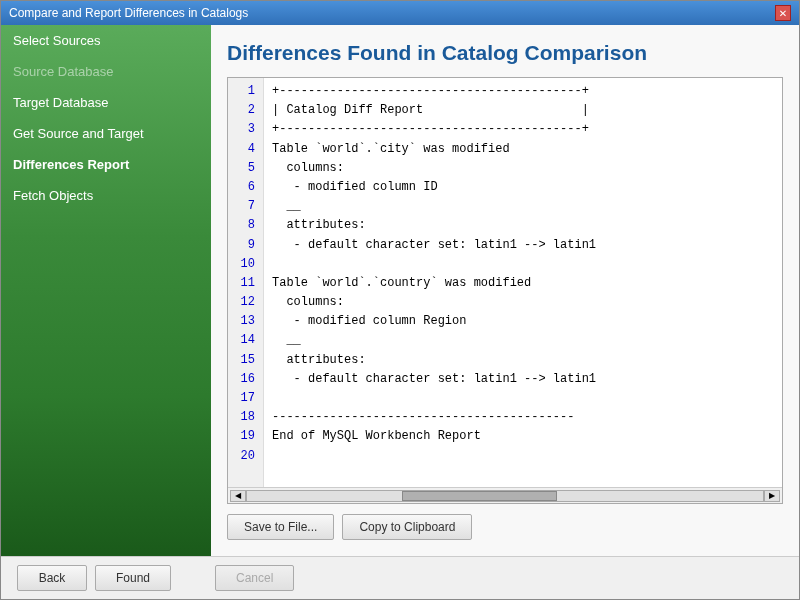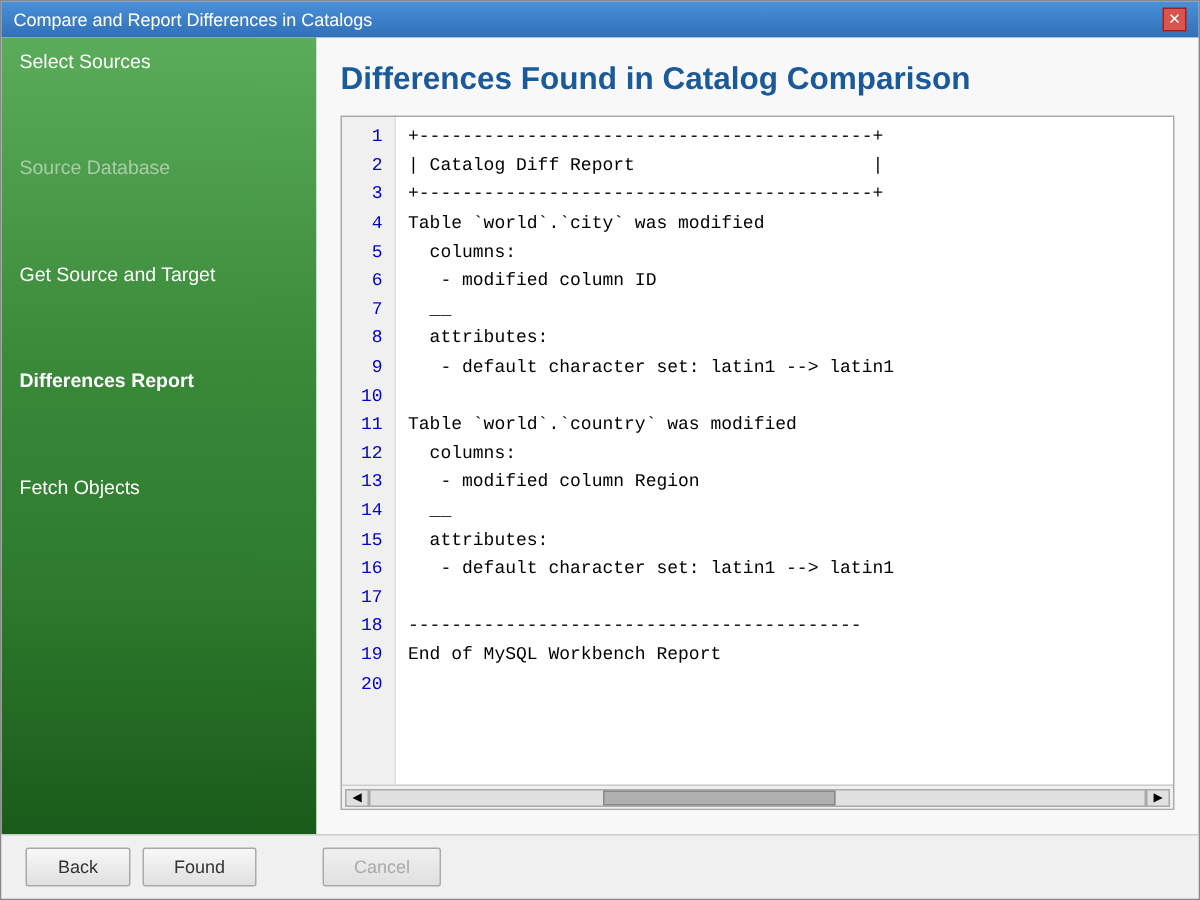--- a/index.html
+++ b/index.html
@@ -46,21 +46,20 @@
       flex: 1;
       overflow: hidden;
     }
     .sidebar {
       width: 210px;
       background: linear-gradient(to bottom, #5aab5a 0%, #3a8a3a 40%, #2d7a2d 70%, #1a5a1a 100%);
       display: flex;
       flex-direction: column;
       padding: 0;
       flex-shrink: 0;
-      gap: 40px;
     }
     .sidebar-item {
       padding: 8px 12px;
       color: white;
       cursor: pointer;
       font-size: 13px;
       border-bottom: none;
     }
     .sidebar-item.active {
       font-weight: bold;
@@ -208,20 +207,23 @@
   </div>
 
   <div class="content">
 
     <div class="sidebar">
       <div class="sidebar-item">
         <span>Select Sources</span>
       </div>
       <div class="sidebar-item disabled">
         <span>Source Database</span>
+      </div>
+      <div class="sidebar-item">
+        <span>Target Database</span>
       </div>
       <div class="sidebar-item">
         <span>Get Source and Target</span>
       </div>
       <div class="sidebar-item active">
         <span>Differences Report</span>
       </div>
       <div class="sidebar-item">
         <span>Fetch Objects</span>
       </div>
@@ -278,20 +280,24 @@
         </div>
         <div class="scrollbar-area">
           <div class="scroll-arrow">◀</div>
           <div class="h-scrollbar">
             <div class="h-scrollbar-thumb"></div>
           </div>
           <div class="scroll-arrow">▶</div>
         </div>
       </div>
 
+      <div class="button-row">
+        <button class="btn">Save to File...</button>
+        <button class="btn">Copy to Clipboard</button>
+      </div>
     </div>
   </div>
 
   <div class="bottom-bar">
     <button class="bottom-btn">Back</button>
     <button class="bottom-btn">Found</button>
     <button class="bottom-btn" disabled="">Cancel</button>
   </div>
 </div>
 

